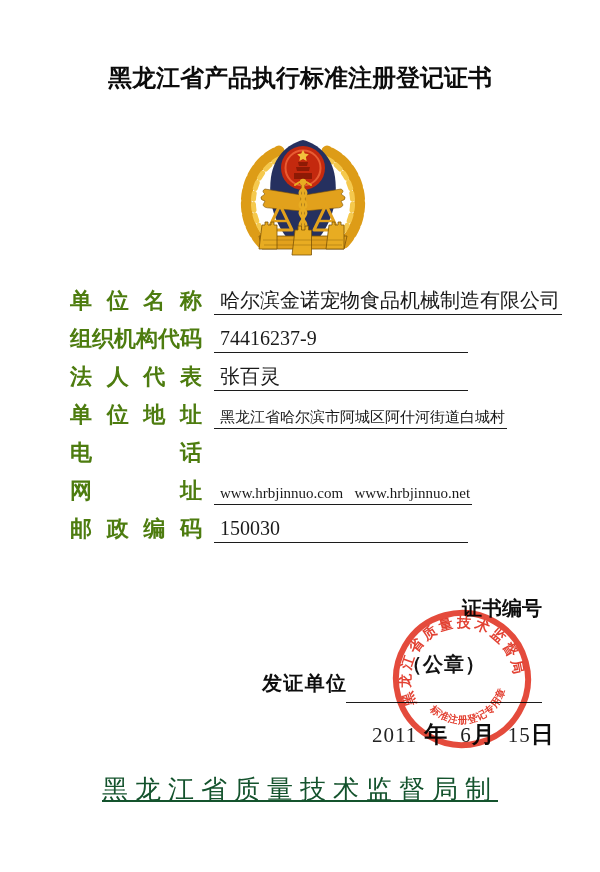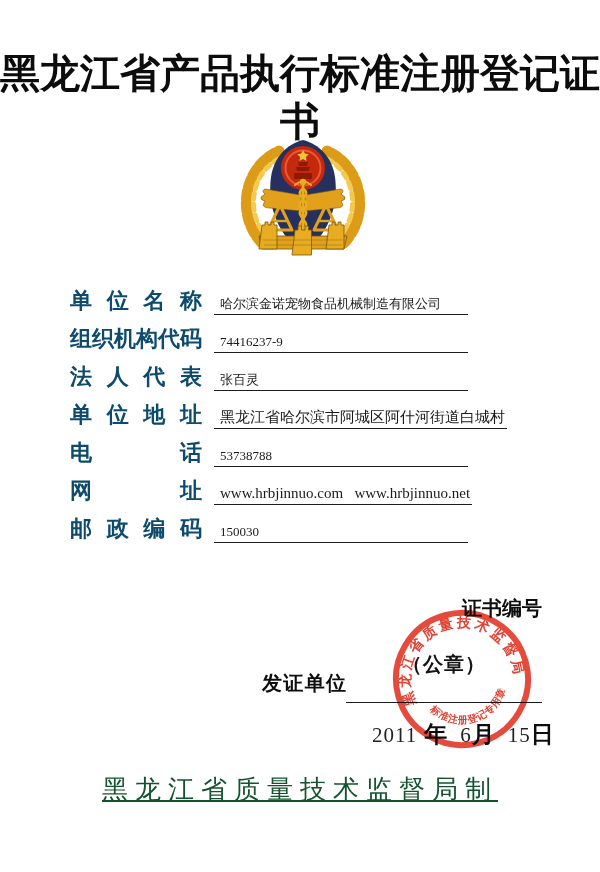--- a/index.html
+++ b/index.html
@@ -2,39 +2,39 @@
 <html><head>
 <meta charset="utf-8">
 <style>
   html,body{margin:0;padding:0;background:#ffffff;}
   .page{
     position:relative; width:600px; height:872px; background:#ffffff;
     font-family:"Liberation Serif", serif; color:#111; overflow:hidden;
   }
   
   .title{
-    position:absolute; top:50px; left:0; right:0;
-    text-align:center; font-size:40px; font-weight:bold; color:#0c0c0c;
+    position:absolute; top:64px; left:0; right:0;
+    text-align:center; font-size:24px; font-weight:bold; color:#0c0c0c;
     letter-spacing:0px; line-height:1.2;
   }
   
   .emblem{position:absolute; left:229px; top:134px; width:148px; height:128px;}
   
   .form{position:absolute; left:70px; top:277px; width:398px;}
   .row{display:flex; align-items:flex-end; height:38px;}
   .label{
     width:132px; flex:0 0 132px;
-    font-size:22px; font-weight:bold; color:#0c4a6e; line-height:1;
+    font-size:22px; font-weight:bold; color:#4d7c0f; line-height:1;
     text-align:justify; text-align-last:justify; padding-bottom:3px;
   }
   .value-box{
     flex:1; margin-left:12px; border-bottom:1.6px solid #1c1c1c;
     display:flex; align-items:flex-end; padding:0 2px 2px 6px; min-height:26px;
   }
-  .value{font-size:13px; color:#1a1a1a; white-space:pre; line-height:1.15;}
+  .value{font-size:20px; color:#1a1a1a; white-space:pre; line-height:1.15;}
   .v-sm .value{font-size:15px;}
   
   .issue-row{position:absolute; left:262px; width:280px; display:flex; align-items:flex-end;}
   .issue-row .b-label{
     flex:0 0 84px; font-size:20px; font-weight:bold; color:#0d0d0d; line-height:1;
     text-align:justify; text-align-last:justify; padding-bottom:10px;
   }
   .issue-row .b-line{
     flex:1; border-bottom:1.8px solid #1c1c1c; text-align:center;
     min-height:10px; padding-bottom:24px;
@@ -123,23 +123,20 @@
       </div>
     </div>
     <div class="row v-sm">
       <div class="label">单 位 地 址</div>
       <div class="value-box">
         <span class="value">黑龙江省哈尔滨市阿城区阿什河街道白城村</span>
       </div>
     </div>
     <div class="row">
       <div class="label">电 话</div>
-      <div class="value-box">
-        <span class="value">53738788</span>
-      </div>
     </div>
     <div class="row v-sm">
       <div class="label">网 址</div>
       <div class="value-box">
         <span class="value">www.hrbjinnuo.com   www.hrbjinnuo.net</span>
       </div>
     </div>
     <div class="row">
       <div class="label">邮 政 编 码</div>
       <div class="value-box">

